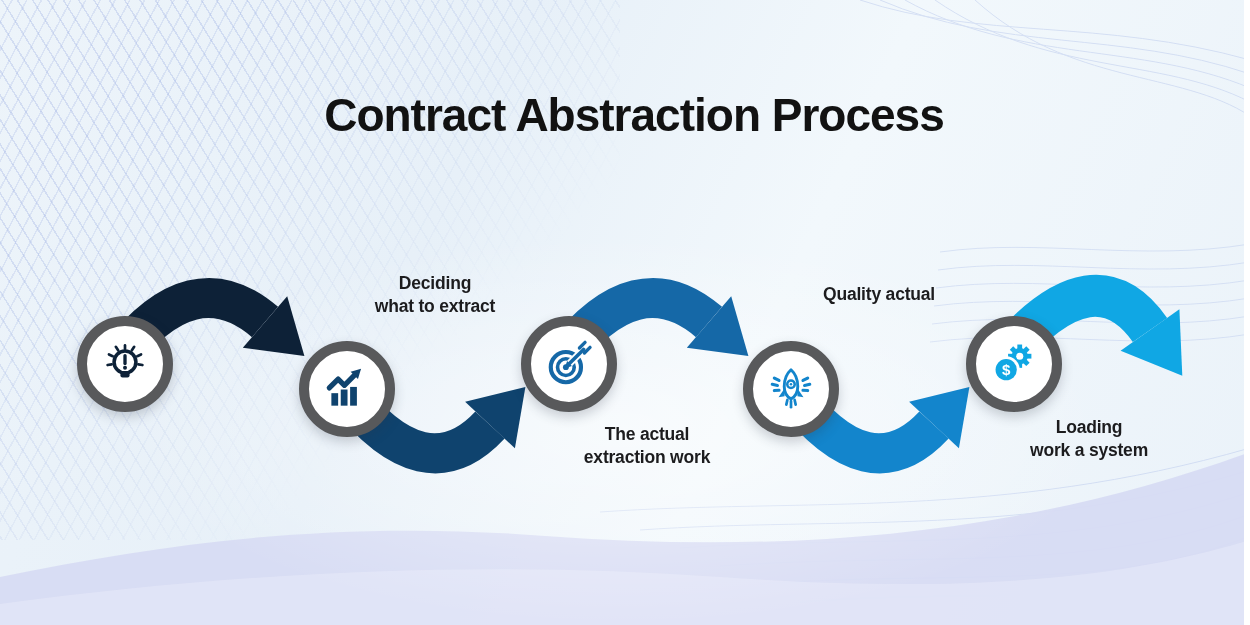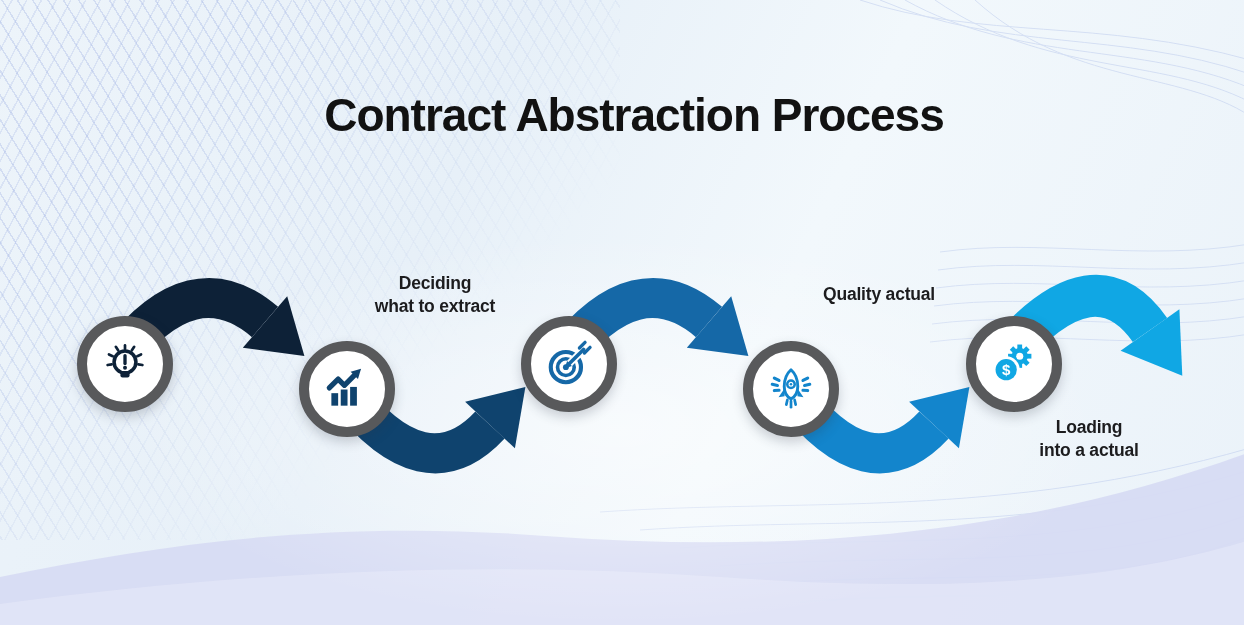--- a/index.html
+++ b/index.html
@@ -168,17 +168,19 @@
       <circle cx="29.5" cy="16.5" r="7.8" fill="currentColor"></circle>
       <circle cx="29.5" cy="16.5" r="3.4" fill="#ffffff"></circle>
       <circle cx="16.5" cy="29.5" r="13" fill="#ffffff"></circle>
       <circle cx="16.5" cy="29.5" r="10.2" fill="currentColor"></circle>
       <text x="16.5" y="34.6" text-anchor="middle" font-size="14.5" font-weight="bold" fill="#ffffff" font-family="Liberation Sans, sans-serif">$</text>
     </svg>
   </div>
 
   <div class="label l2">Deciding
 what to extract</div>
+  <div class="label l3">The actual
+extraction work</div>
   <div class="label l4">Quality actual</div>
   <div class="label l5">Loading
-into a actual</div>
+work a system</div>
 
 </div>
 
 </body></html>

